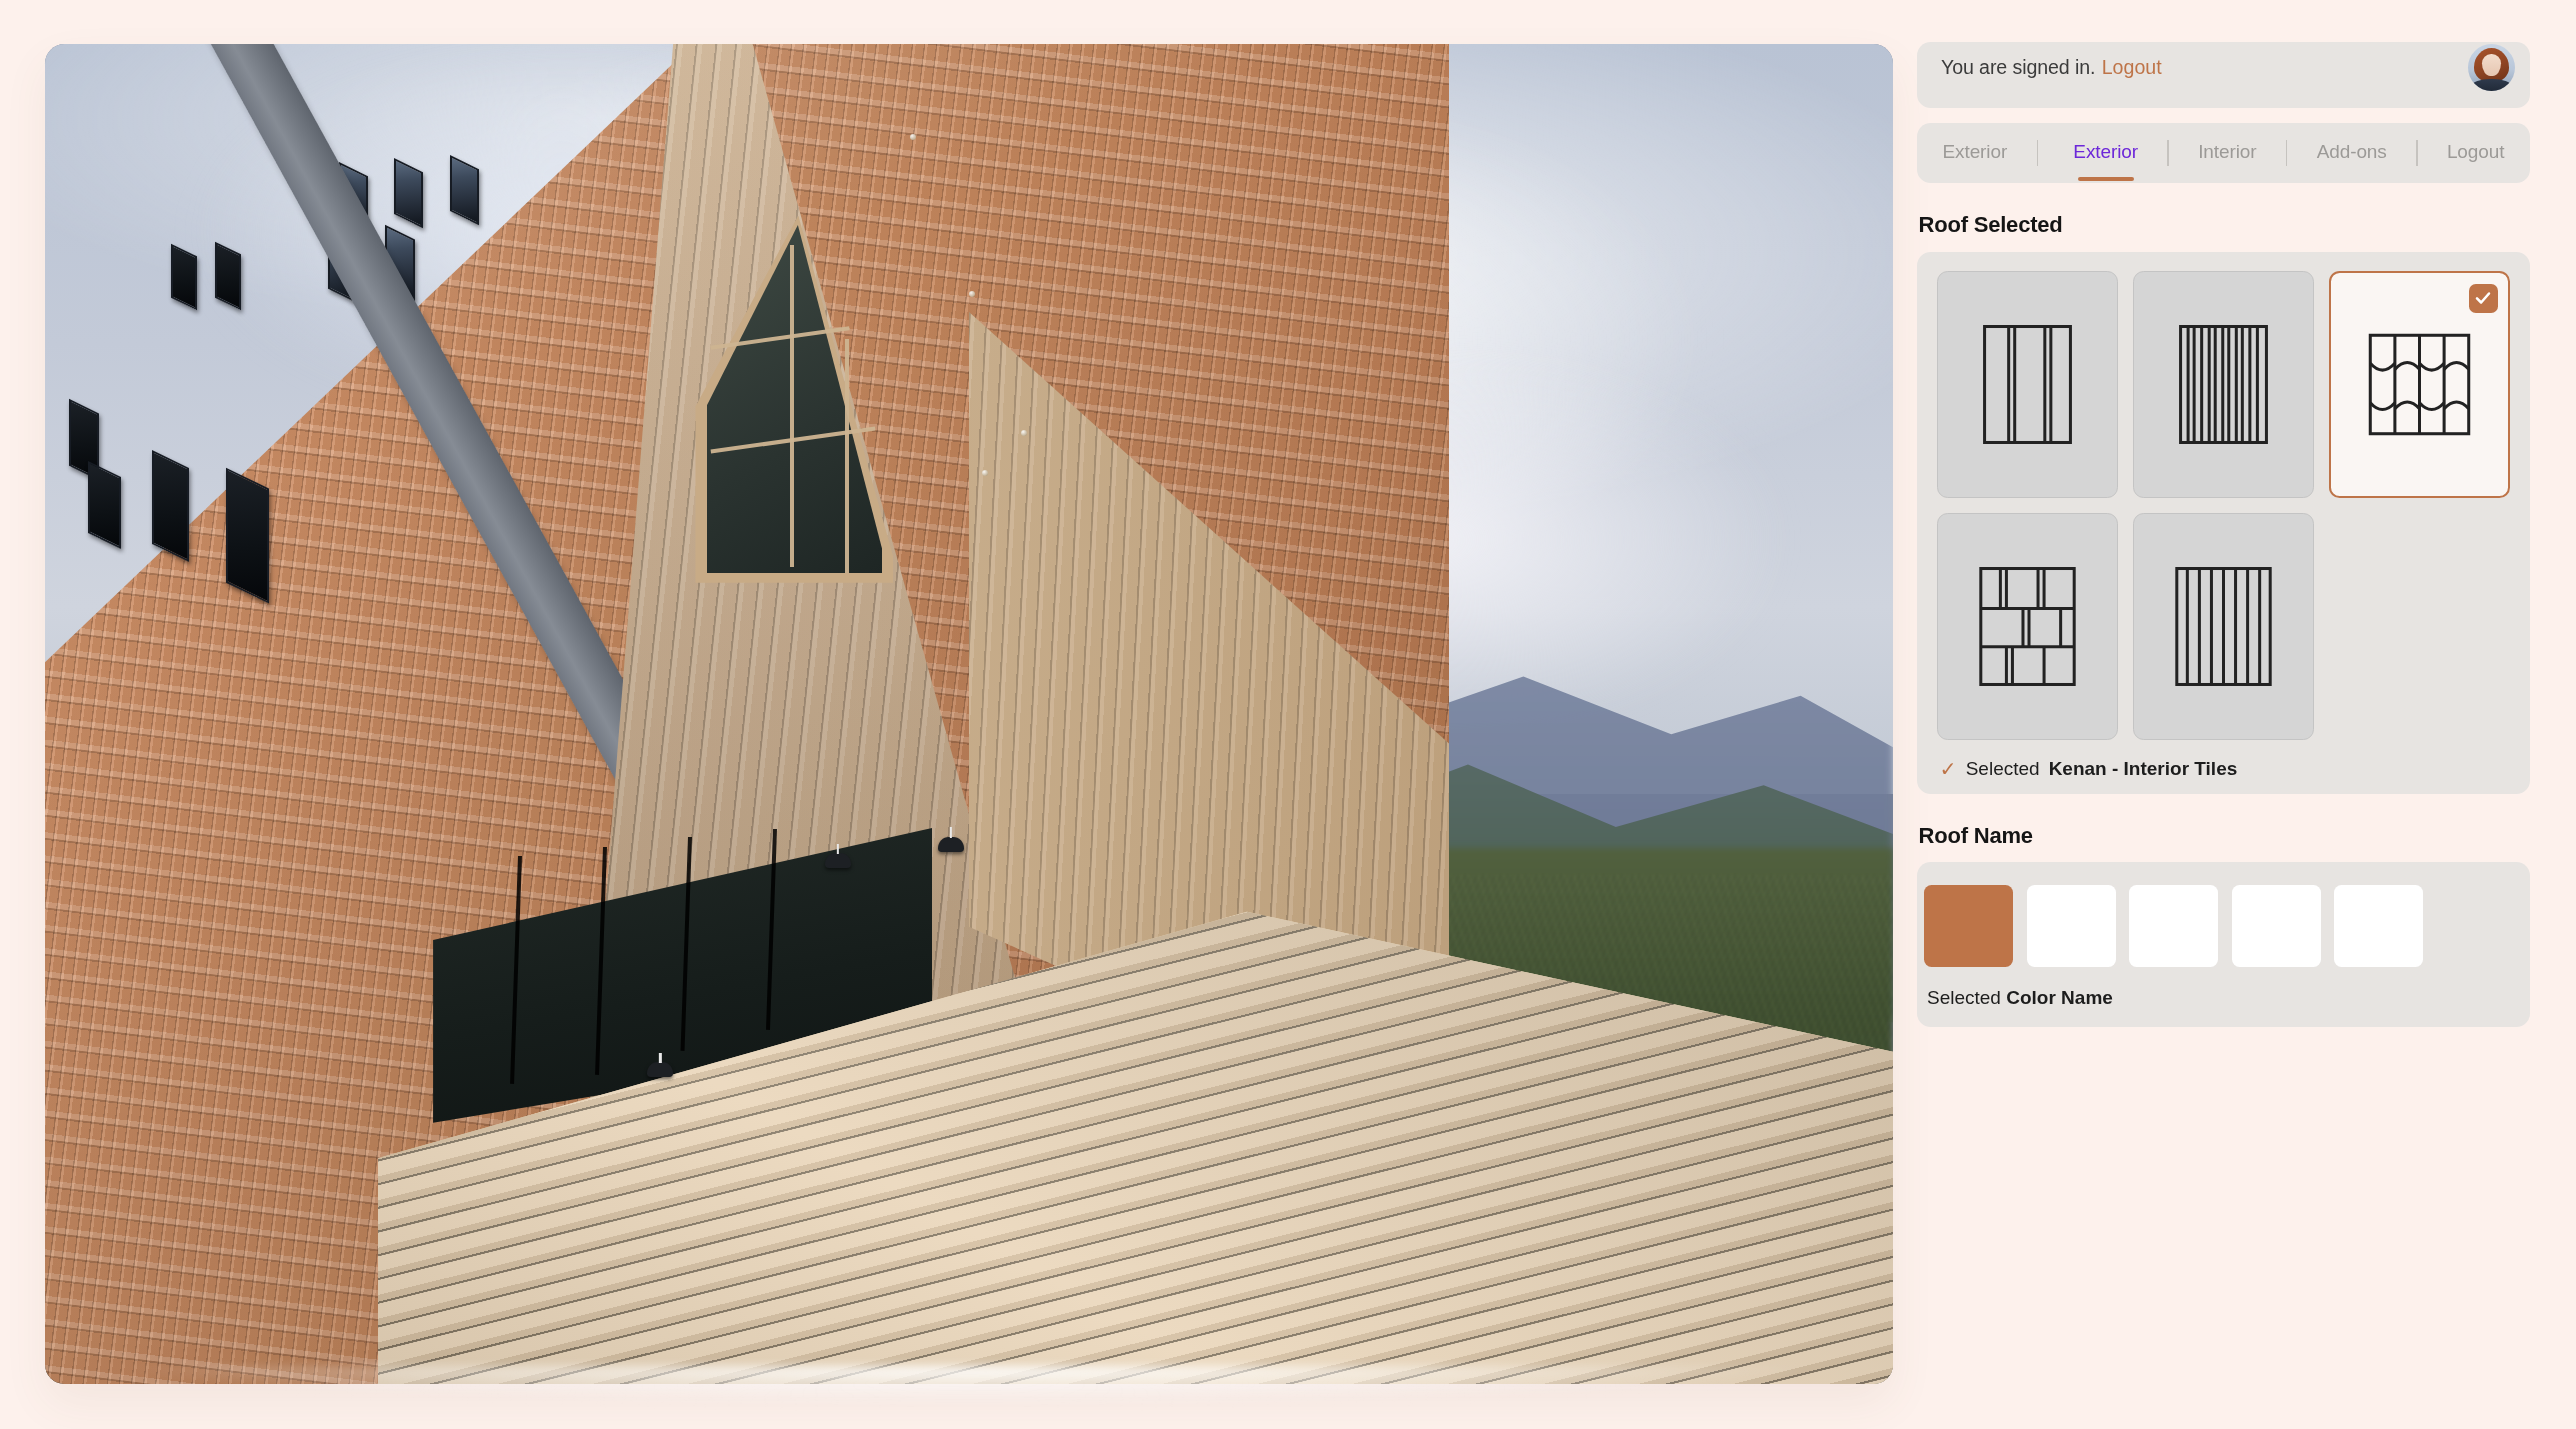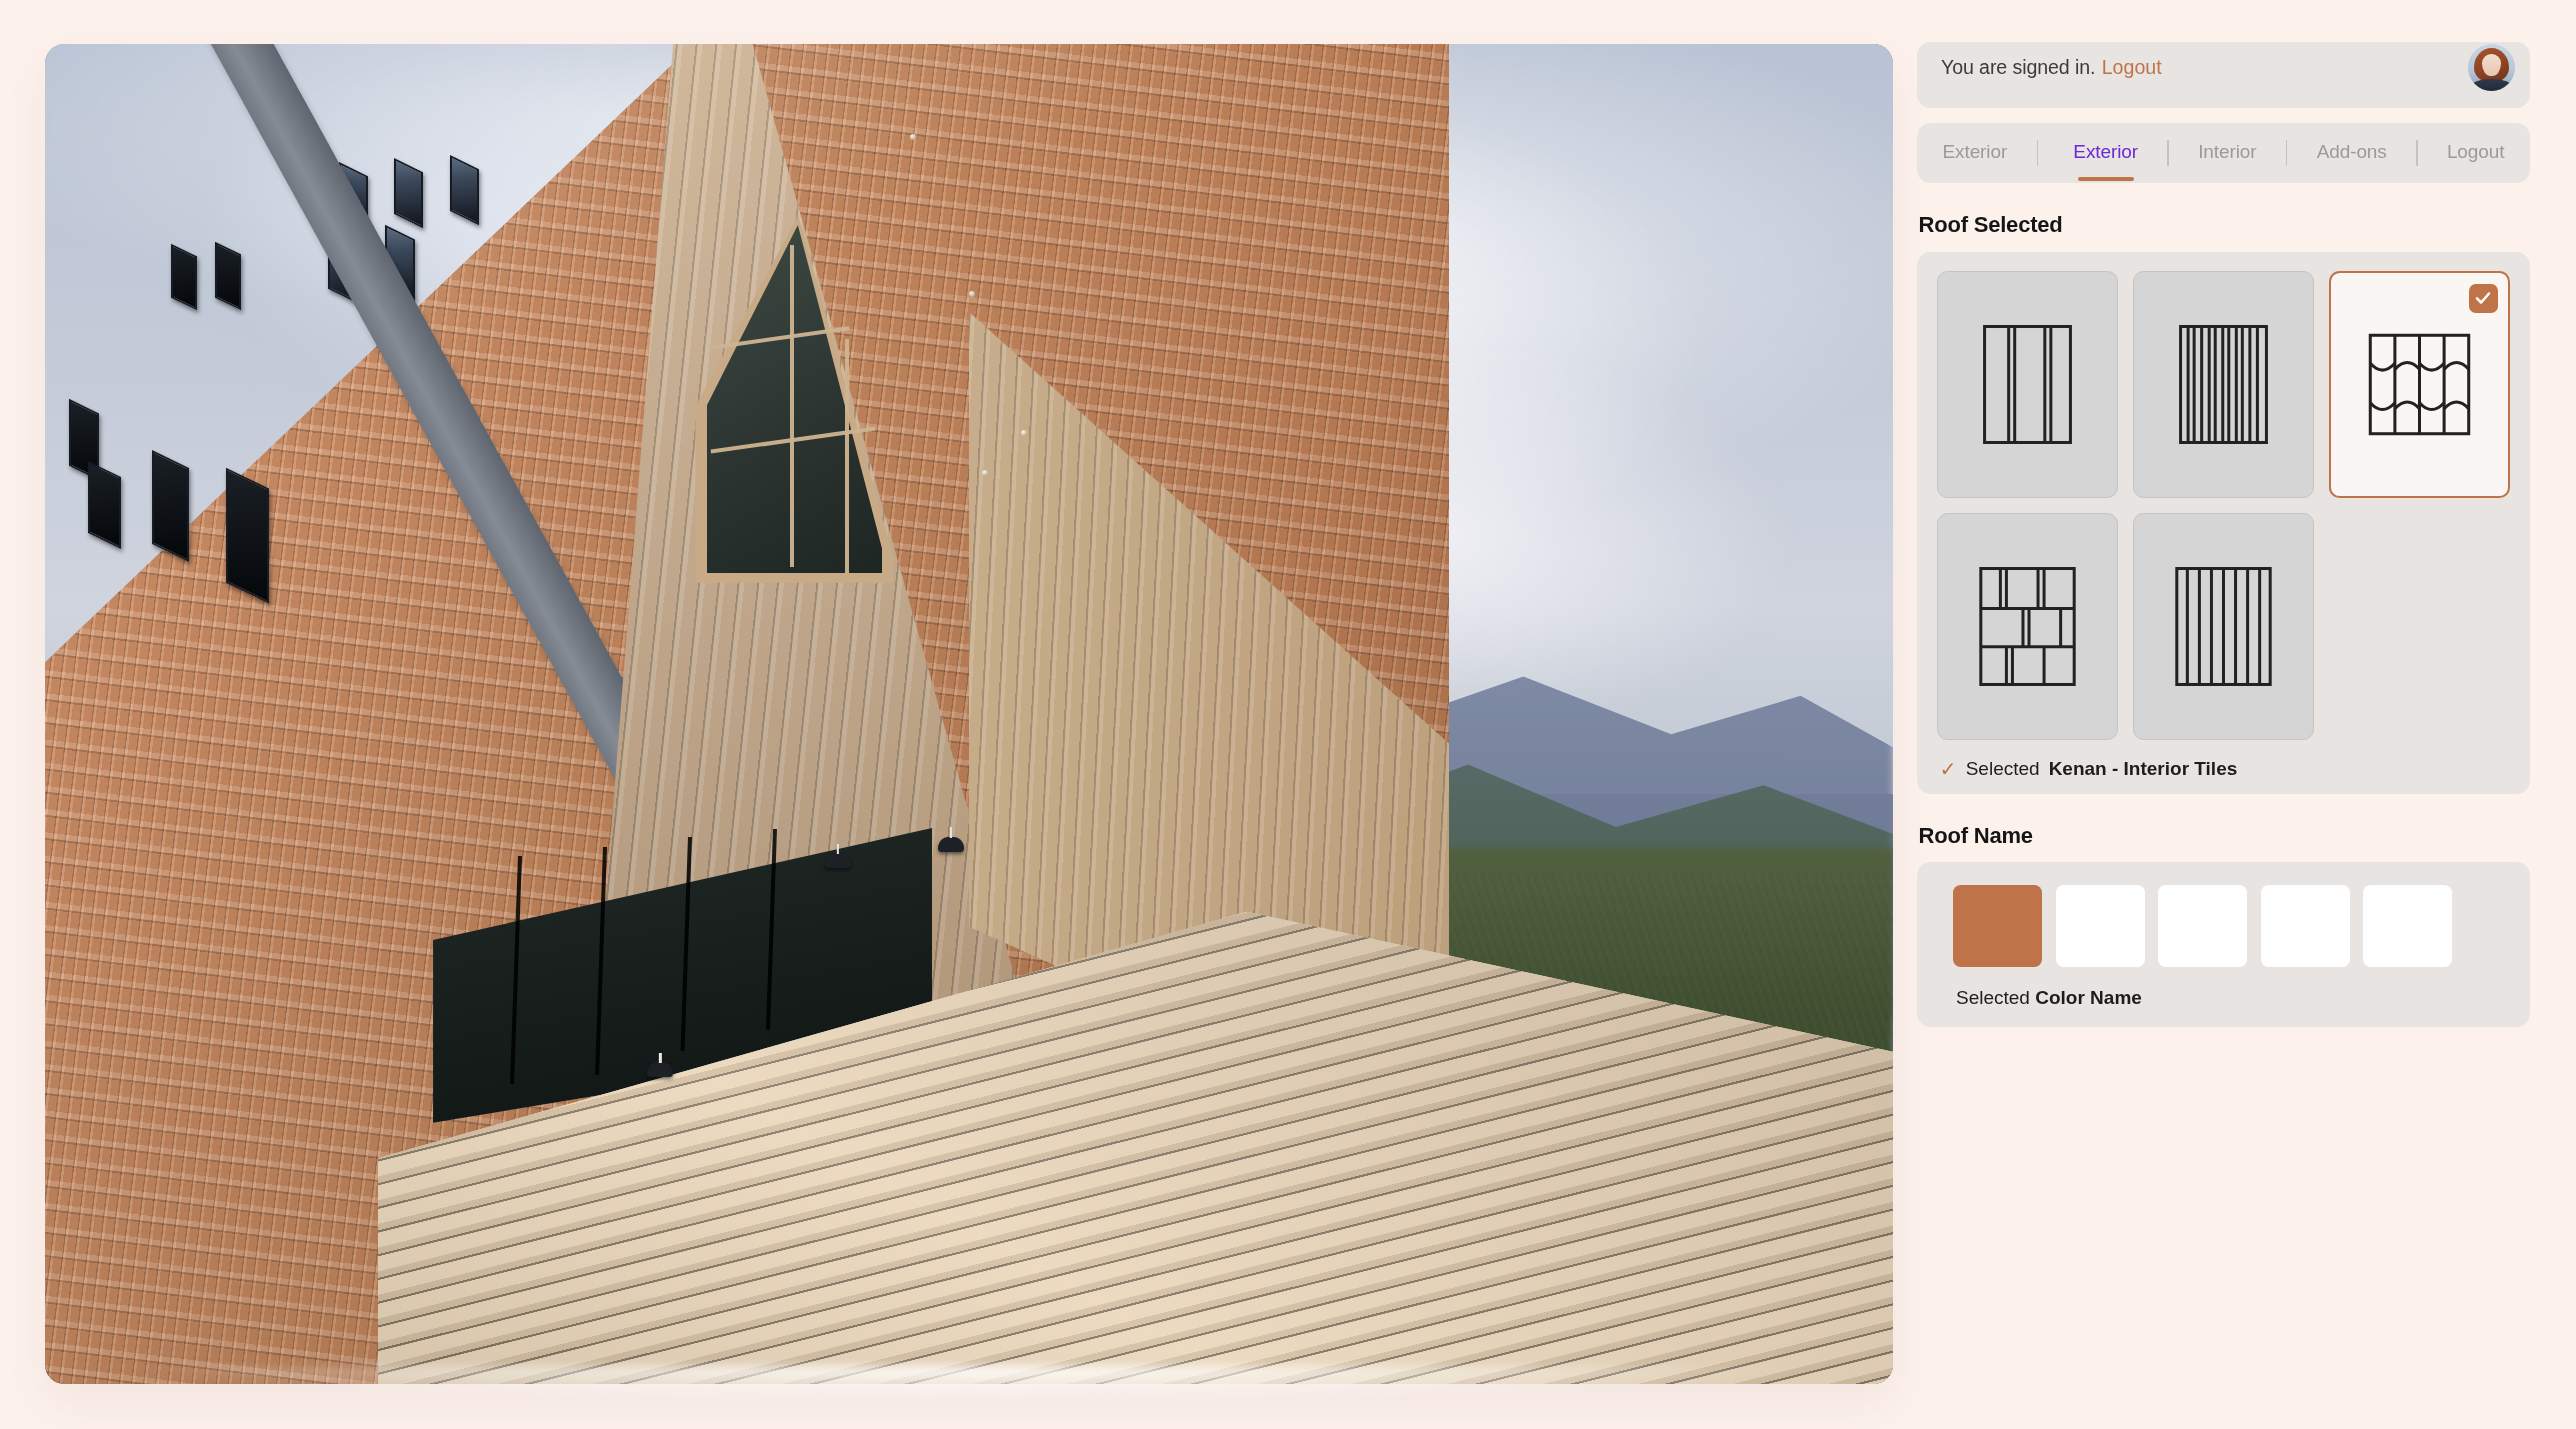--- a/index.html
+++ b/index.html
@@ -436,21 +436,21 @@
   }
   .selected-row .tick {
     color: #BE7448;
     font-size: 20.4px;
     line-height: 1;
   }
   .selected-row b { font-weight: bold; }
 
   
   .color-card {
-    padding: 23px 36px 18px;
+    padding: 23px 7px 18px;
   }
   .color-row {
     display: flex;
     gap: 13.6px;
   }
   .color-chip {
     width: 89px;
     height: 82px;
     border-radius: 7.6px;
     background: #ffffff;

